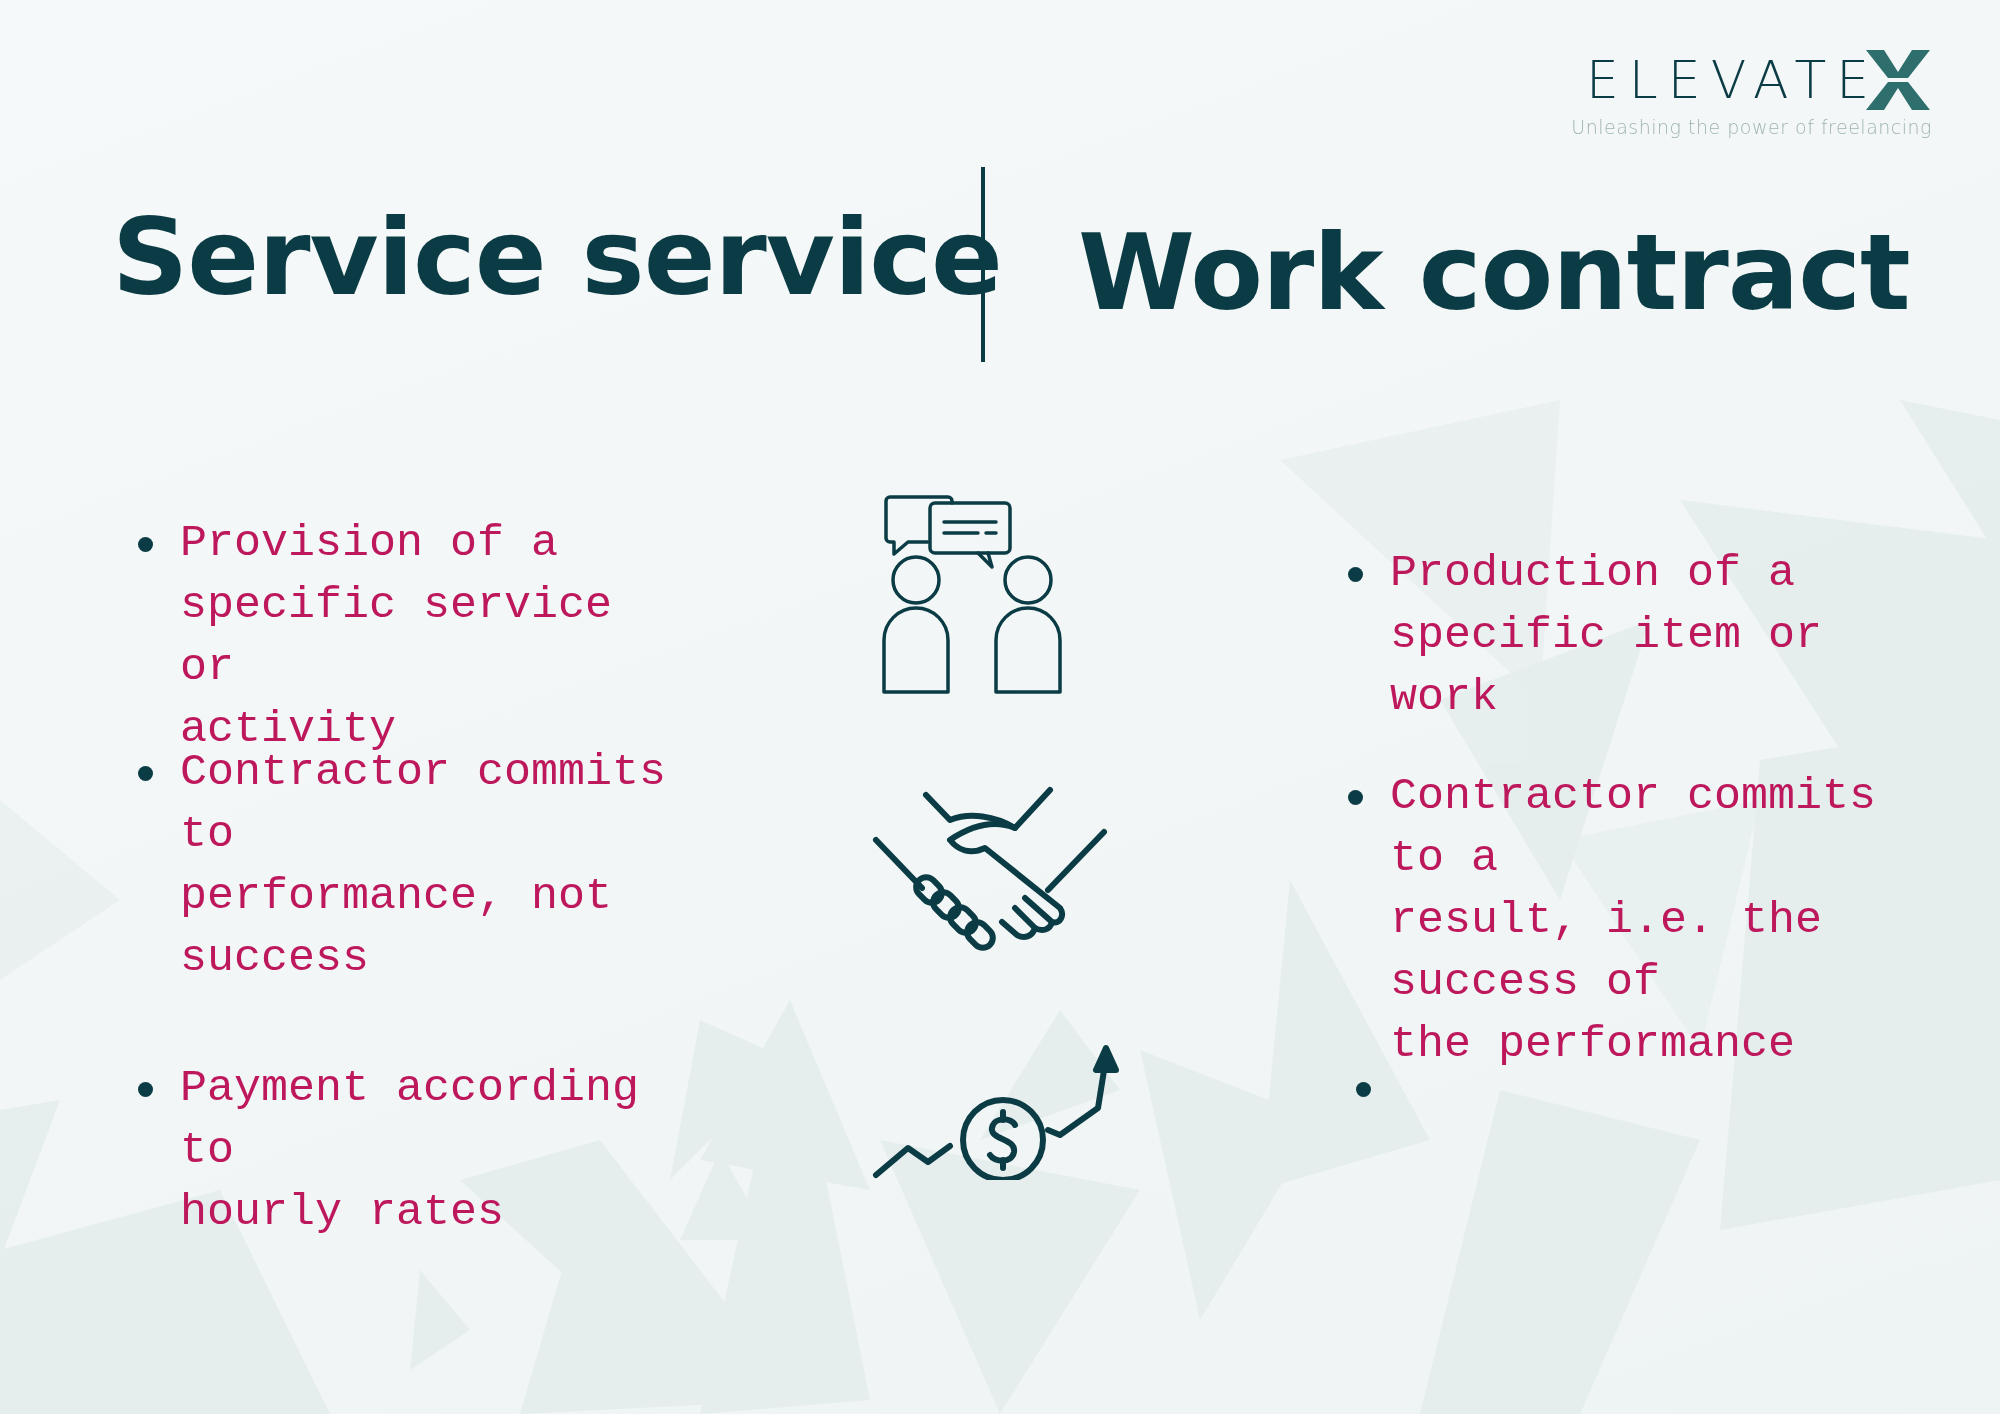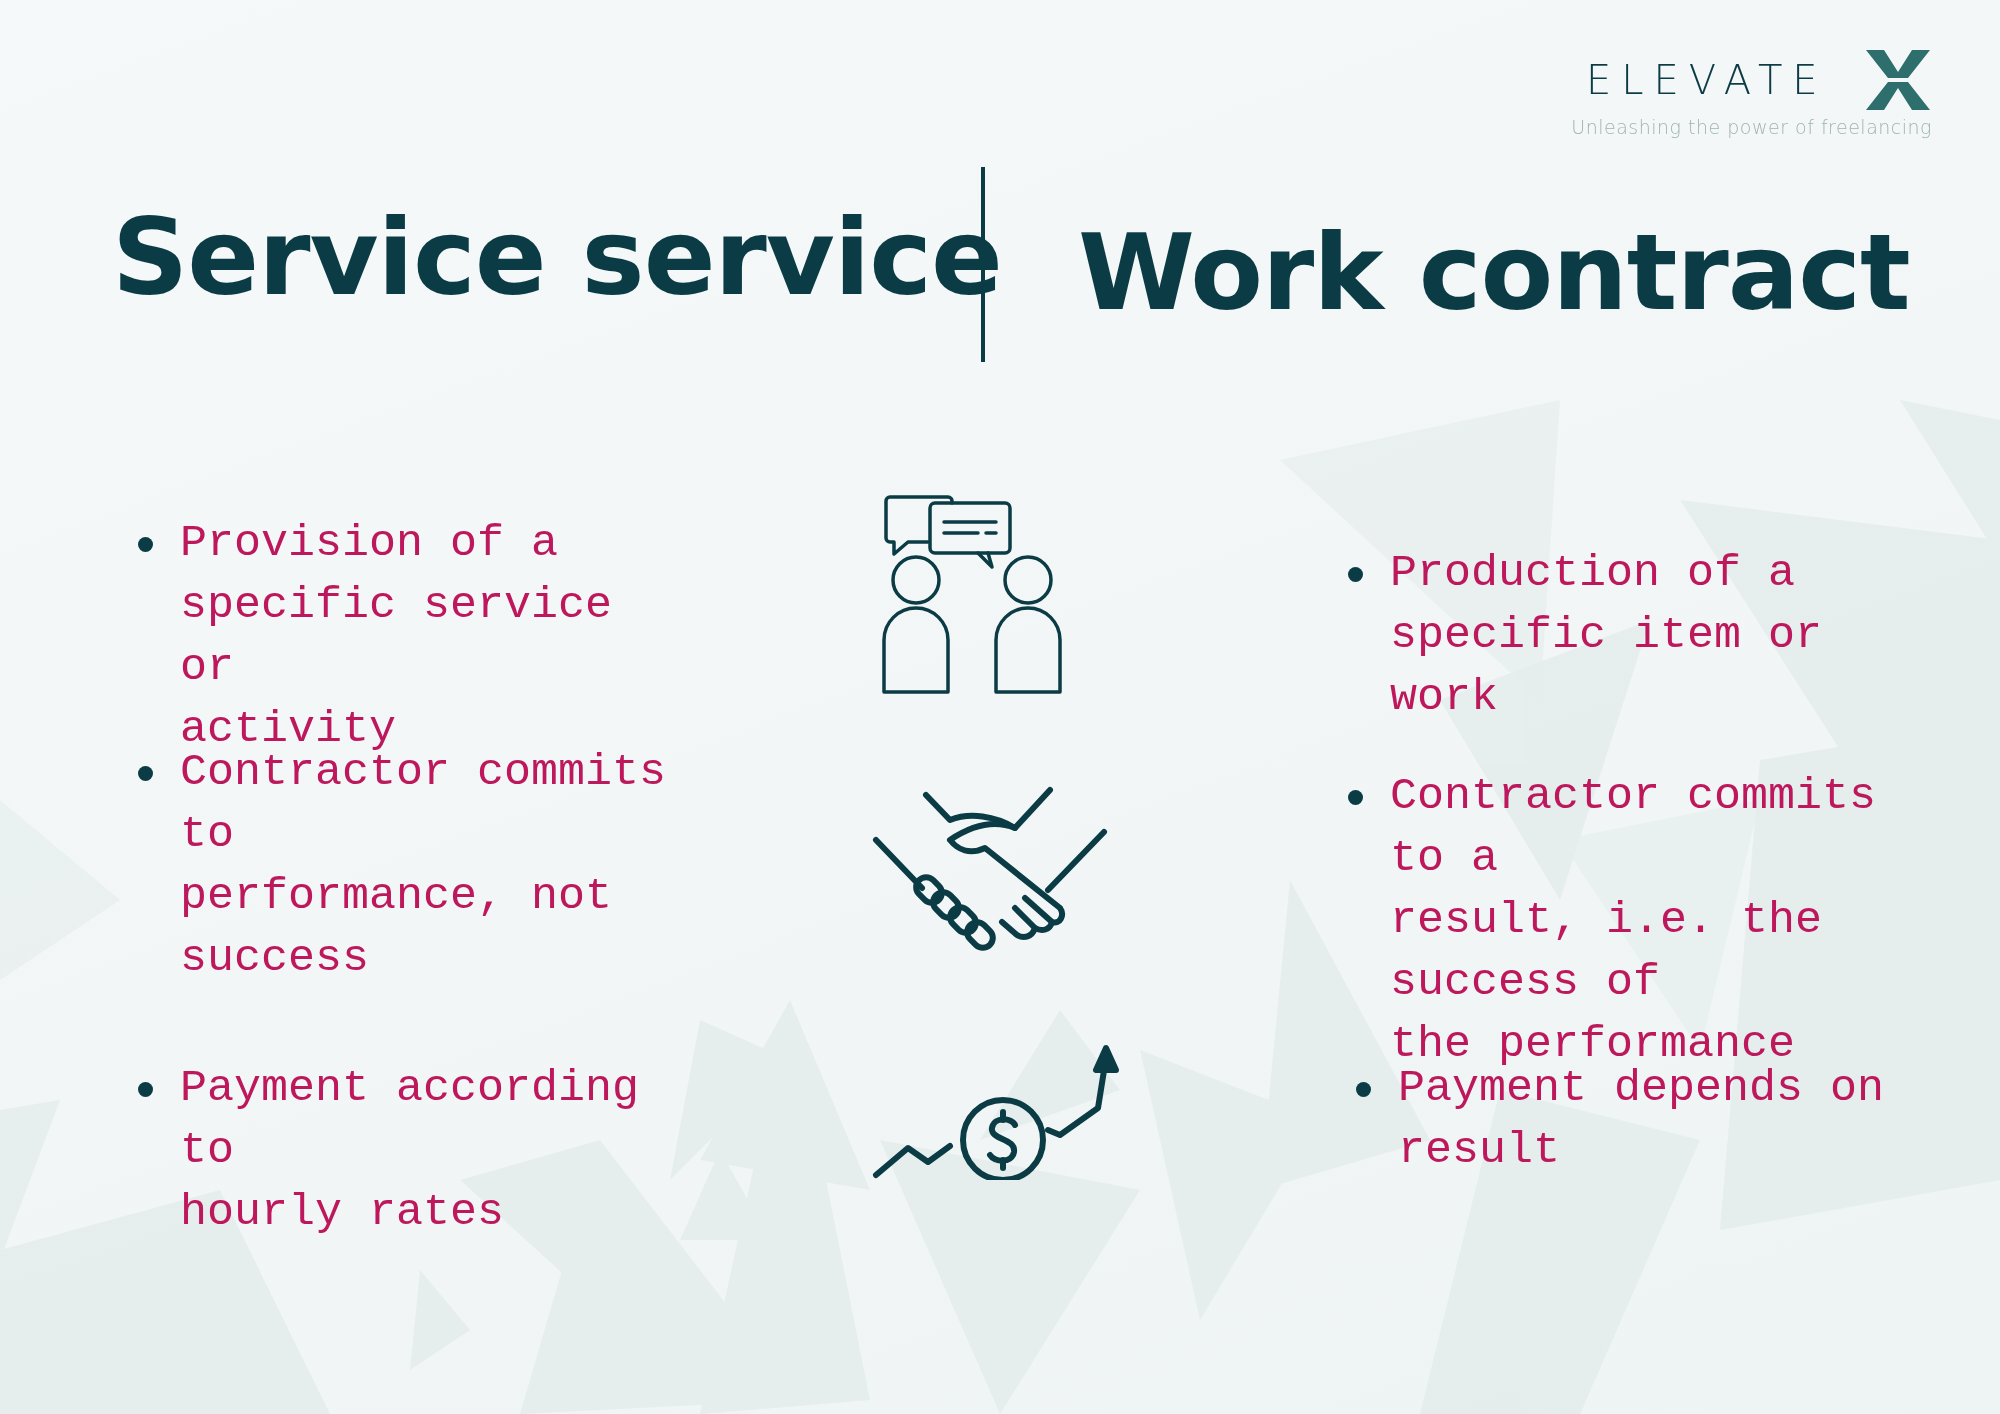--- a/index.html
+++ b/index.html
@@ -7,21 +7,21 @@
     width:2000px; height:1414px; position:relative; overflow:hidden;
     background: linear-gradient(160deg, #f6f9f9 0%, #f2f6f6 50%, #eef3f3 100%);
     font-family: "Liberation Sans", "DejaVu Sans", sans-serif;
     color:#0b3c45;
   }
   .bg { position:absolute; left:0; top:0; width:2000px; height:1414px; z-index:0; }
   .abs { position:absolute; z-index:1; }
 
   
   .logo { left:1586px; top:50px; width:350px; height:70px; }
-  .logo-word { position:absolute; left:0; top:8px; font-size:40px; letter-spacing:10px;
+  .logo-word { position:absolute; left:0; top:8px; font-size:52px; letter-spacing:10px;
     font-family:"DejaVu Sans", sans-serif; font-weight:300; color:#0b3c45; line-height:44px; }
   .logo-x { position:absolute; left:280px; top:0; width:64px; height:60px; }
   .tagline { left:1460px; top:116px; width:472px; text-align:right; font-size:19px;
     color:#9fb3b5; font-family:"DejaVu Sans", sans-serif; font-weight:300; letter-spacing:0.5px; }
 
   
   .title { font-weight:bold; font-size:106px; color:#0b3c45; line-height:1; white-space:nowrap;
     font-family:"DejaVu Sans", sans-serif; letter-spacing:-1px; }
   .title-left { left:112px; top:205px; }
   .title-right { left:1078px; top:220px; }
@@ -123,24 +123,20 @@
 <div class="abs bullet br2">
   <span class="dot"></span>
   <div class="txt">
     <div>Contractor commits to a</div>
     <div>result, i.e. the success of</div>
     <div>the performance</div>
   </div>
 </div>
 <div class="abs bullet br3">
   <span class="dot"></span>
-  <div class="txt">
-    <div>Payment depends on</div>
-    <div>result</div>
-  </div>
 </div>
 
 <svg class="abs icon icon1" viewBox="0 0 210 205" fill="none" stroke="#0b3c45" stroke-width="3.5" stroke-linejoin="round" stroke-linecap="round">
   <path d="M10,5 h58 a4,4 0 0 1 4,4 v2 M48,50 H28 L14,62 V50 H10 a4,4 0 0 1 -4,-4 V9 a4,4 0 0 1 4,-4"></path>
   <rect x="50" y="11" width="80" height="50" rx="5"></rect>
   <path d="M108,61 L112,75 L98,61"></path>
   <line x1="64" y1="30" x2="116" y2="30"></line>
   <line x1="64" y1="41" x2="98" y2="41"></line>
   <line x1="106" y1="41" x2="116" y2="41"></line>
   <circle cx="36" cy="88" r="23"></circle>

